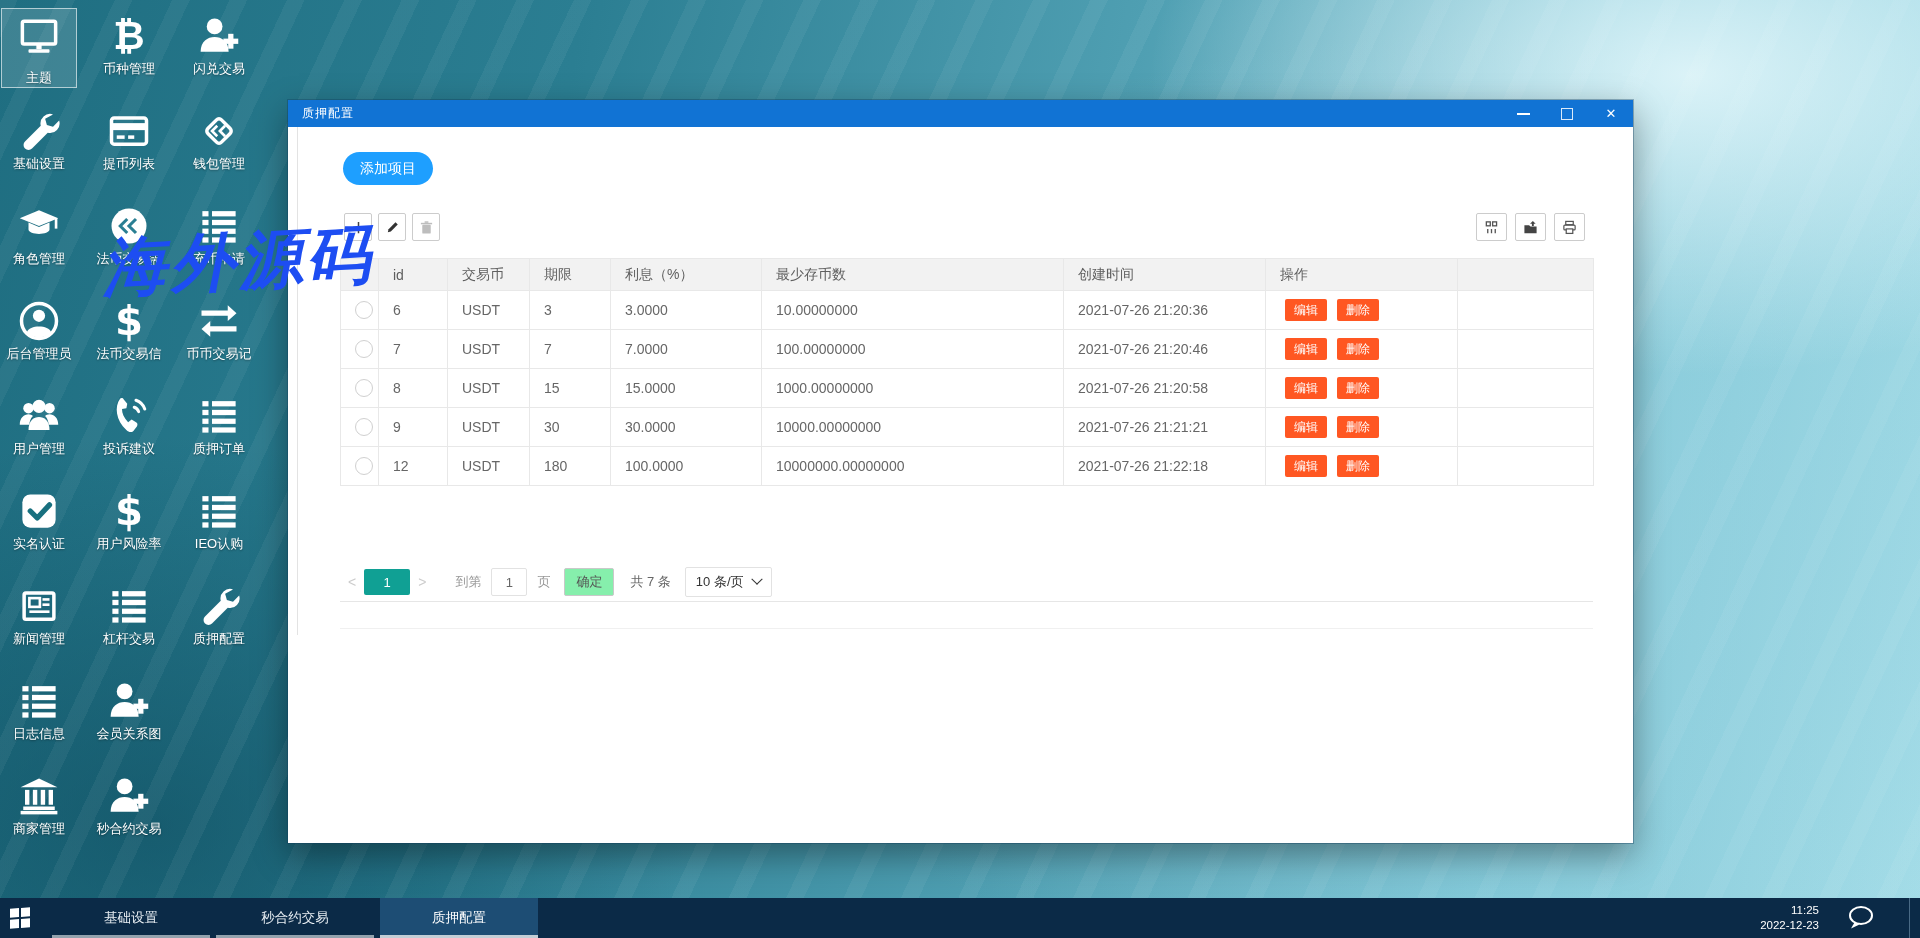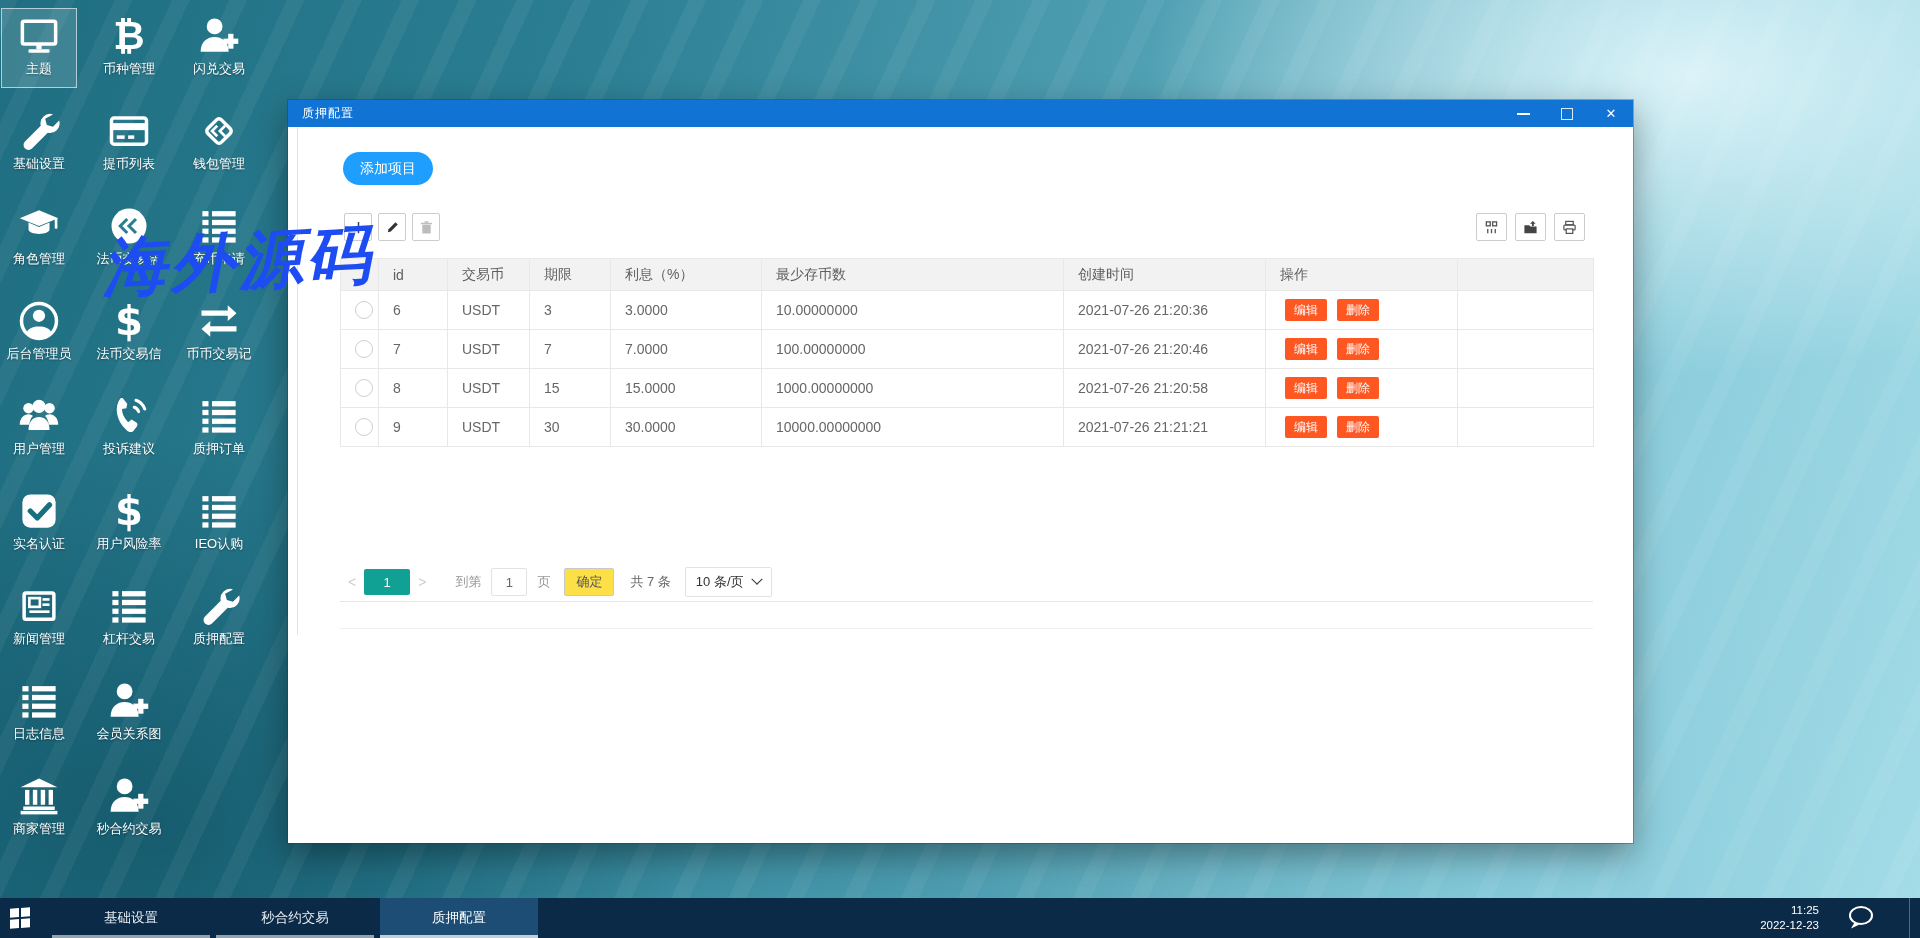--- a/index.html
+++ b/index.html
@@ -13,21 +13,21 @@
       linear-gradient(100deg,#1f6e81 0%,#2b7e92 28%,#4f9fb2 55%,#7fc6d6 78%,#a5dde8 100%);
   }
   .streaks{position:absolute;inset:0;pointer-events:none;
     background:repeating-linear-gradient(115deg, rgba(255,255,255,.05) 0 16px, rgba(255,255,255,0) 16px 52px);}
 
   
   .icon-grid{position:absolute;left:1px;top:8px;z-index:2;}
   .icon-row{display:flex;gap:14px;height:95px;align-items:flex-start;}
   .tile{width:76px;height:80px;display:flex;flex-direction:column;align-items:center;justify-content:flex-start;
     padding-top:4px;box-sizing:border-box;border:1px solid transparent;cursor:pointer;}
-  .tile.selected{border:1px solid rgba(255,255,255,.6);background:rgba(255,255,255,.14);}
+  .tile.selected{border:1px solid rgba(255,255,255,.6);background:rgba(255,255,255,.14);justify-content:space-between;}
   .tile .ticon{width:42px;height:42px;margin-top:2px;}
   .tile .ticon svg{width:100%;height:100%;display:block;}
   .tile .tlabel{margin-top:3px;font-size:13px;color:#fff;white-space:nowrap;
     text-shadow:0 1px 2px rgba(0,0,0,.4);}
 
   
   .watermark{position:absolute;left:102px;top:218px;z-index:30;pointer-events:none;
     font-family:"DejaVu Serif","Liberation Serif",serif;font-style:italic;font-weight:bold;
     font-size:64px;letter-spacing:4px;color:#1d4df2;transform:rotate(-3deg);white-space:nowrap;}
 
@@ -72,21 +72,21 @@
   
   .pagination{position:absolute;left:52px;top:436px;width:1253px;height:38px;
     border-bottom:1px solid #e6e6e6;display:flex;align-items:center;font-size:13px;color:#999;}
   .pg-prev,.pg-next{color:#ccc;font-size:14px;padding:0 8px;cursor:pointer;}
   .pg-cur{width:46px;height:26px;background:#10a094;color:#fff;display:flex;align-items:center;
     justify-content:center;border-radius:2px;font-size:13px;cursor:pointer;}
   .pg-label{margin:0 4px;}
   .pg-goto{margin-left:21px;}
   .pg-input{width:30px;height:24px;border:1px solid #e2e2e2;border-radius:2px;text-align:center;
     font-size:13px;color:#666;margin:0 6px;font-family:inherit;}
-  .pg-confirm{margin-left:10px;height:28px;padding:0 11px;background:#fde047;border:1px solid #c9c9c9;
+  .pg-confirm{margin-left:10px;height:28px;padding:0 11px;background:#86efac;border:1px solid #c9c9c9;
     border-radius:2px;font-size:13px;color:#555;cursor:pointer;font-family:inherit;}
   .pg-total{margin-left:16px;color:#666;}
   .pg-select{margin-left:14px;height:28px;border:1px solid #e2e2e2;border-radius:2px;background:#fff;
     display:flex;align-items:center;padding:0 10px;gap:9px;color:#333;cursor:pointer;}
   .pg-caret{width:7px;height:7px;border-right:1.6px solid #333;border-bottom:1.6px solid #333;
     transform:rotate(45deg) translate(-2px,-2px);}
   .card-end{position:absolute;left:52px;top:501px;width:1253px;border-top:1px solid #f0f0f0;}
 
   
   .taskbar{position:absolute;left:0;bottom:0;width:1920px;height:40px;background:#0b2a47;z-index:40;
@@ -558,20 +558,31 @@
               <td class="c-radio"><span class="radio"></span></td>
               <td>9</td>
               <td>USDT</td>
               <td>30</td>
               <td>30.0000</td>
               <td>10000.00000000</td>
               <td>2021-07-26 21:21:21</td>
               <td class="c-op"><button class="act-btn">编辑</button><button class="act-btn">删除</button></td>
               <td></td>
             </tr>
+            <tr>
+              <td class="c-radio"><span class="radio"></span></td>
+              <td>12</td>
+              <td>USDT</td>
+              <td>180</td>
+              <td>100.0000</td>
+              <td>10000000.00000000</td>
+              <td>2021-07-26 21:22:18</td>
+              <td class="c-op"><button class="act-btn">编辑</button><button class="act-btn">删除</button></td>
+              <td></td>
+            </tr>
           </tbody>
         </table>
     </div>
     <div class="pagination">
       <span class="pg-prev">&lt;</span>
       <span class="pg-cur">1</span>
       <span class="pg-next">&gt;</span>
       <span class="pg-label pg-goto">到第</span>
       <input class="pg-input" value="1" style="">
       <span class="pg-label">页</span>

